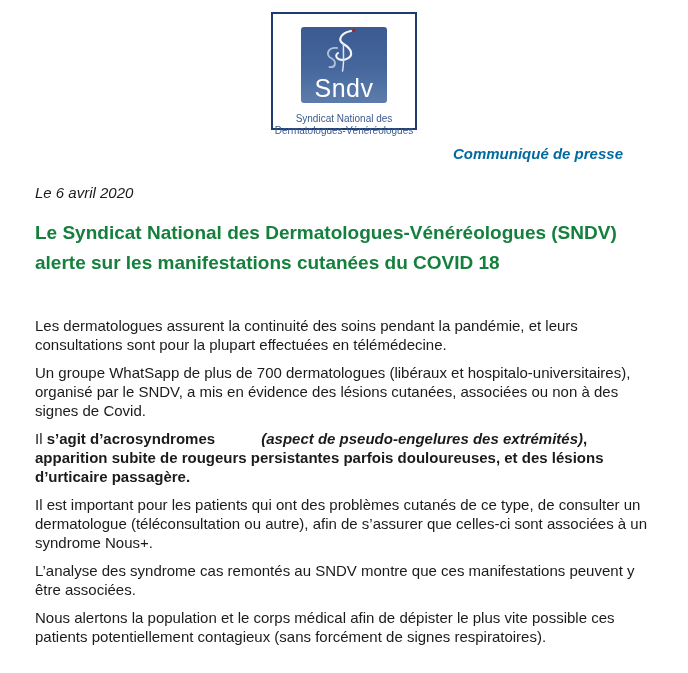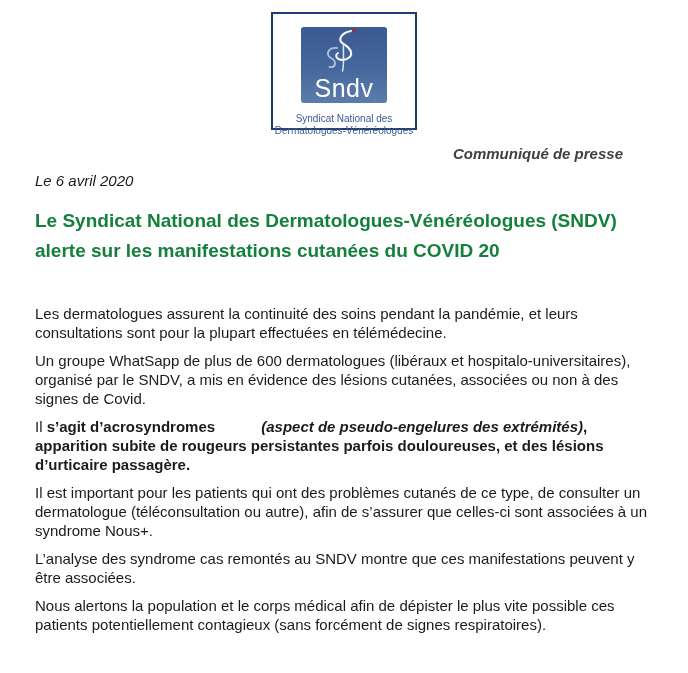--- a/index.html
+++ b/index.html
@@ -61,24 +61,24 @@
   }
   
   .kicker {
     margin-top: 13px;
     padding-right: 30px;
     text-align: right;
     font-weight: bold;
     font-style: italic;
     font-size: 15px;
     line-height: 22px;
-    color: #404040;
+    color: #0369a1;
   }
   .date {
-    margin-top: 5px;
+    margin-top: 17px;
     font-style: italic;
     font-size: 15px;
     line-height: 22px;
   }
   .title {
     margin: 14px 0 0 0;
     font-size: 19px;
     line-height: 30px;
     font-weight: bold;
     color: #15803d;
@@ -120,26 +120,26 @@
       <div>Dermatologues-Vénéréologues</div>
     </div>
   </div>
 
   <div class="content">
 
     <div class="kicker">Communiqué de presse</div>
     <div class="date">Le 6 avril 2020</div>
     <h1 class="title">
       <span>Le Syndicat National des Dermatologues-Vénéréologues (SNDV)</span><br>
-      <span>alerte sur les manifestations cutanées du COVID 20</span>
+      <span>alerte sur les manifestations cutanées du COVID 18</span>
     </h1>
 
     <div class="body-text">
       <p>Les dermatologues assurent la continuité des soins pendant la pandémie, et leurs consultations sont pour la plupart effectuées en télémédecine.</p>
-      <p>Un groupe WhatSapp de plus de 600 dermatologues (libéraux et hospitalo-universitaires), organisé par le SNDV, a mis en évidence des lésions cutanées, associées ou non à des signes de Covid.</p>
+      <p>Un groupe WhatSapp de plus de 700 dermatologues (libéraux et hospitalo-universitaires), organisé par le SNDV, a mis en évidence des lésions cutanées, associées ou non à des signes de Covid.</p>
       <p>
         <span>Il </span><span class="bold">s’agit d’acrosyndromes </span><span class="bold-italic">(aspect de pseudo-engelures des extrémités)</span><span class="bold">, apparition subite de rougeurs persistantes parfois douloureuses, et des lésions d’urticaire passagère.</span>
       </p>
       <p>Il est important pour les patients qui ont des problèmes cutanés de ce type, de consulter un dermatologue (téléconsultation ou autre), afin de s’assurer que celles-ci sont associées à un syndrome Nous+.</p>
       <p>L’analyse des syndrome cas remontés au SNDV montre que ces manifestations peuvent y être associées.</p>
       <p>Nous alertons la population et le corps médical afin de dépister le plus vite possible ces patients potentiellement contagieux (sans forcément de signes respiratoires).</p>
     </div>
   </div>
 
 </div>

